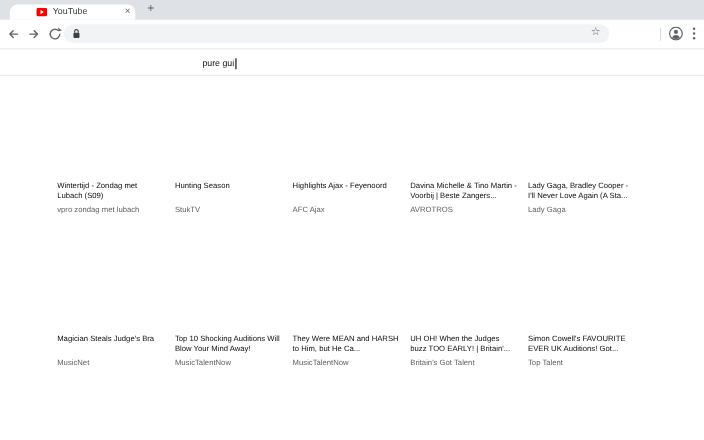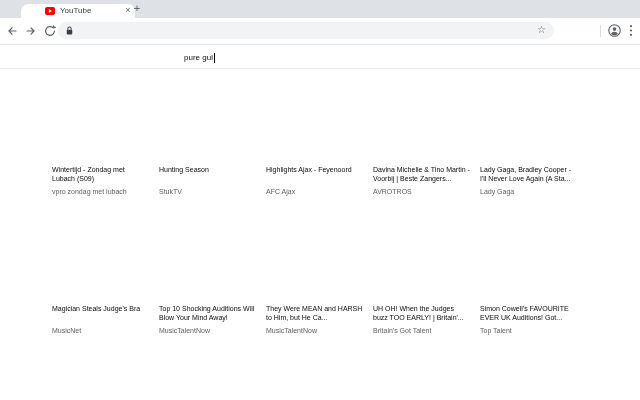--- a/index.html
+++ b/index.html
@@ -2,21 +2,21 @@
 <html><head>
 <meta charset="utf-8">
 <style>
   html,body{margin:0;padding:0;background:#fff;}
   .window{
     position:relative;width:640px;height:400px;overflow:hidden;
     font-family:"Liberation Sans",sans-serif;background:#fff;
   }
   
   .tabstrip{position:absolute;top:0;left:0;right:0;height:18px;background:#DEE1E6;}
-  .tab{position:absolute;left:9px;top:4px;width:114px;height:14px;background:#fff;border-radius:7px 7px 0 0;margin-left:12px;}
+  .tab{position:absolute;left:9px;top:4px;width:114px;height:14px;background:#fff;border-radius:7px 7px 0 0;}
   .favicon{position:absolute;left:24px;top:3px;width:10px;height:8px;}
   .tab-title{position:absolute;left:39px;top:0;height:14px;line-height:14px;font-size:8px;color:#3C4043;white-space:nowrap;}
   .tab-close{position:absolute;left:100px;top:0;width:14px;height:14px;line-height:13px;text-align:center;font-size:9px;color:#5F6368;cursor:pointer;}
   .newtab-btn{position:absolute;left:129px;top:1px;width:16px;height:16px;line-height:15px;text-align:center;font-size:11px;color:#5F6368;cursor:pointer;}
   
   .toolbar{position:absolute;top:18px;left:0;right:0;height:26px;background:#fff;border-bottom:1px solid #E4E6E8;}
   .navicon{position:absolute;top:6px;width:14px;height:14px;}
   .back-icon{left:5px;}
   .forward-icon{left:24px;}
   .refresh-icon{left:43px;}

